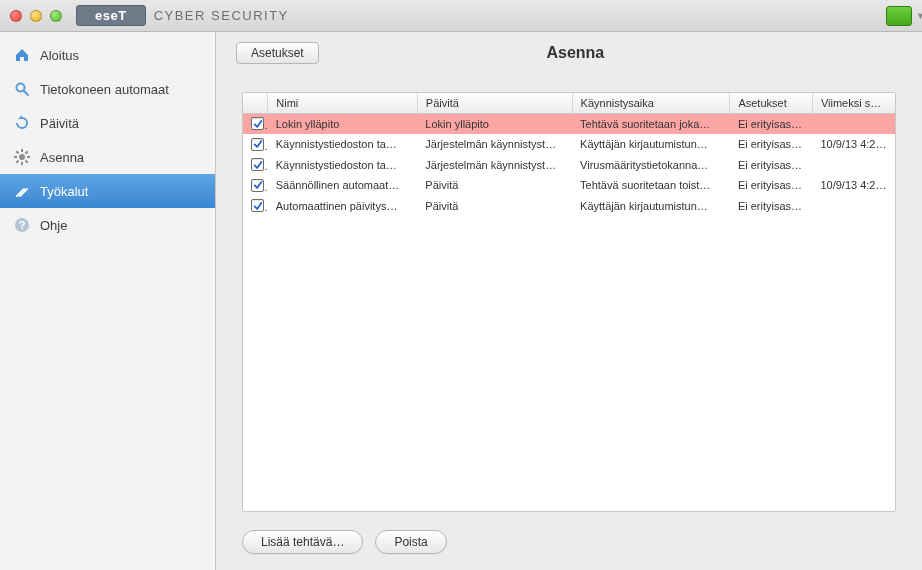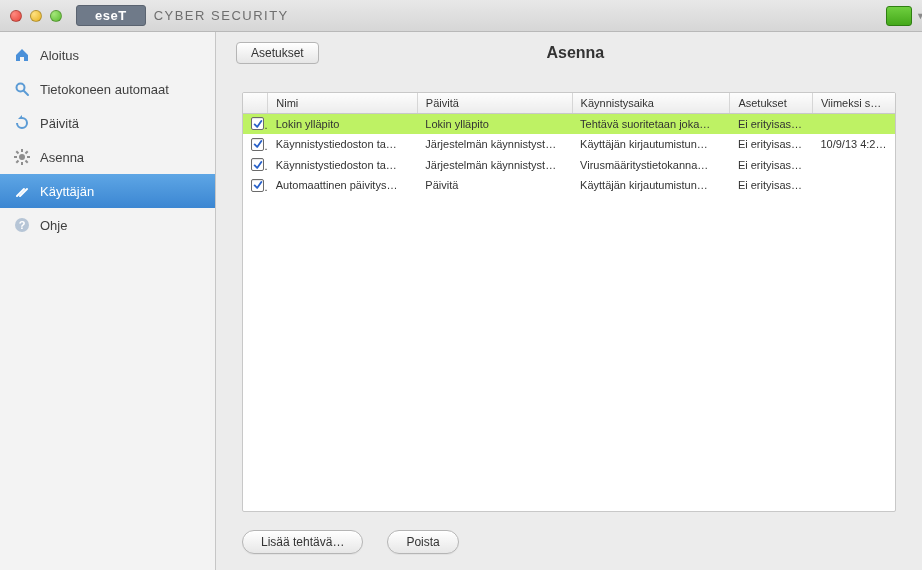--- a/index.html
+++ b/index.html
@@ -94,38 +94,38 @@
       font-weight: normal; color: #333;
       white-space: nowrap; overflow: hidden; text-overflow: ellipsis;
     }
     thead th:last-child { border-right: none; }
     tbody td {
       padding: 3px 8px; color: #333;
       white-space: nowrap; overflow: hidden; text-overflow: ellipsis;
       border-bottom: 1px solid transparent;
     }
     tbody tr.selected td {
-      background: #bef264;
+      background: #fca5a5;
     }
     .col-check { width: 24px; text-align: center; }
     .col-name  { width: 145px; }
     .col-task  { width: 150px; }
     .col-start { width: 153px; }
     .col-set   { width: 80px; }
     .col-last  { width: 80px; }
     .chk {
       width: 13px; height: 13px; border: 1px solid #6b6b6b;
       border-radius: 2px; display: inline-flex;
       align-items: center; justify-content: center;
       background: #fff; box-shadow: inset 0 1px 1px rgba(0,0,0,0.1);
     }
     .chk svg { width: 10px; height: 10px; }
 
     
-    .bottom-bar { padding: 8px 26px 16px; display: flex; gap: 24px; }
+    .bottom-bar { padding: 8px 26px 16px; display: flex; gap: 12px; }
     .pill-btn {
       background: linear-gradient(#ffffff, #e7e7e7);
       border: 1px solid #b5b5b5; border-radius: 14px;
       font-size: 12px; padding: 4px 18px;
       box-shadow: inset 0 1px 0 #fff, 0 1px 0 rgba(0,0,0,0.04);
       cursor: pointer; color: #333;
     }
   </style>
 </head>
 <body>
@@ -196,21 +196,21 @@
       </span>
       <span>Asenna</span>
     </div>
     <div class="side-item active">
       <span class="side-icon">
         <svg viewBox="0 0 16 16">
             <line x1="3" y1="13" x2="10" y2="6" stroke="#fff" stroke-width="2" stroke-linecap="round"></line>
             <line x1="6" y1="13" x2="13" y2="6" stroke="#fff" stroke-width="2" stroke-linecap="round"></line>
           </svg>
       </span>
-      <span>Käyttäjän</span>
+      <span>Työkalut</span>
     </div>
     <div class="side-item">
       <span class="side-icon">
         <svg viewBox="0 0 16 16">
             <circle cx="8" cy="8" r="7" fill="#b6c5d6"></circle>
             <text x="8" y="12" font-size="11" font-weight="bold" fill="#fff" text-anchor="middle">?</text>
           </svg>
       </span>
       <span>Ohje</span>
     </div>
@@ -278,20 +278,32 @@
               <td>Virusmääritystietokanna…</td>
               <td>Ei erityisase…</td>
               <td></td>
             </tr>
             <tr>
               <td class="col-check"><span class="chk">
                   <svg viewBox="0 0 12 12">
                     <polyline points="2,6.5 5,9.5 10,2.5" fill="none" stroke="#2a62c9" stroke-width="2.2" stroke-linecap="round" stroke-linejoin="round"></polyline>
                   </svg>
                 </span></td>
+              <td>Säännöllinen automaat…</td>
+              <td>Päivitä</td>
+              <td>Tehtävä suoritetaan toist…</td>
+              <td>Ei erityisase…</td>
+              <td>10/9/13 4:2…</td>
+            </tr>
+            <tr>
+              <td class="col-check"><span class="chk">
+                  <svg viewBox="0 0 12 12">
+                    <polyline points="2,6.5 5,9.5 10,2.5" fill="none" stroke="#2a62c9" stroke-width="2.2" stroke-linecap="round" stroke-linejoin="round"></polyline>
+                  </svg>
+                </span></td>
               <td>Automaattinen päivitys…</td>
               <td>Päivitä</td>
               <td>Käyttäjän kirjautumistun…</td>
               <td>Ei erityisase…</td>
               <td></td>
             </tr>
           </tbody>
       </table>
     </div>
 

